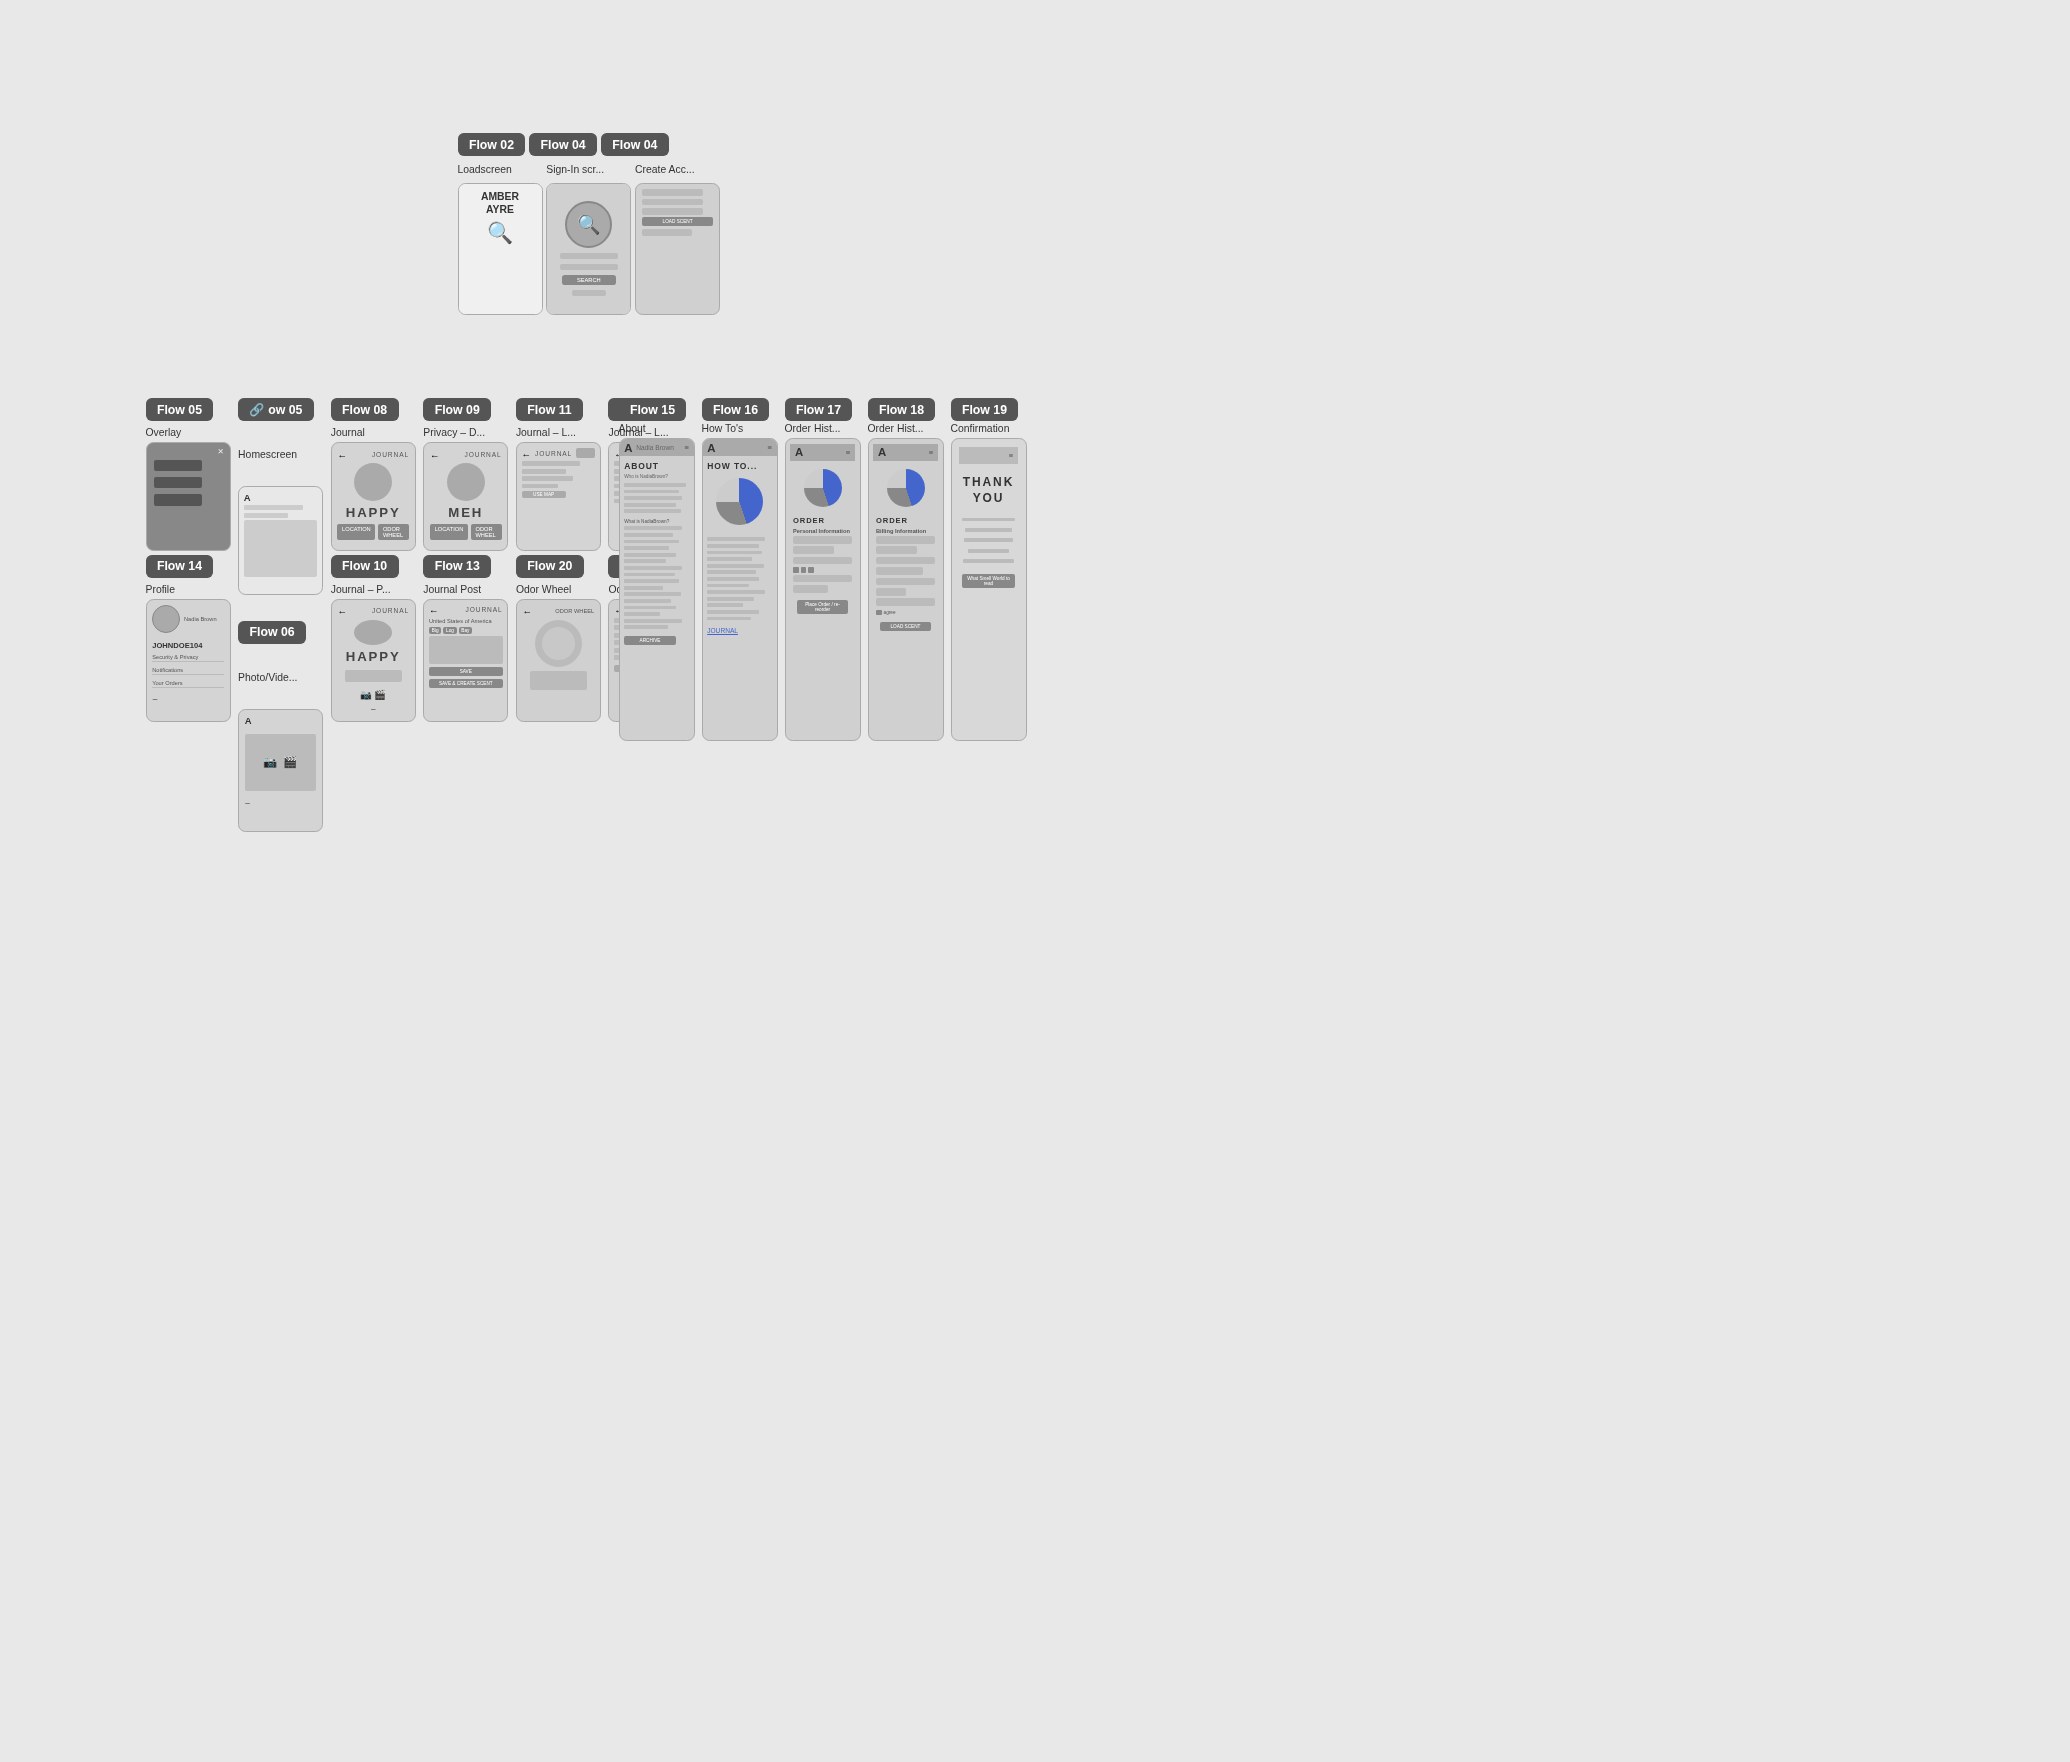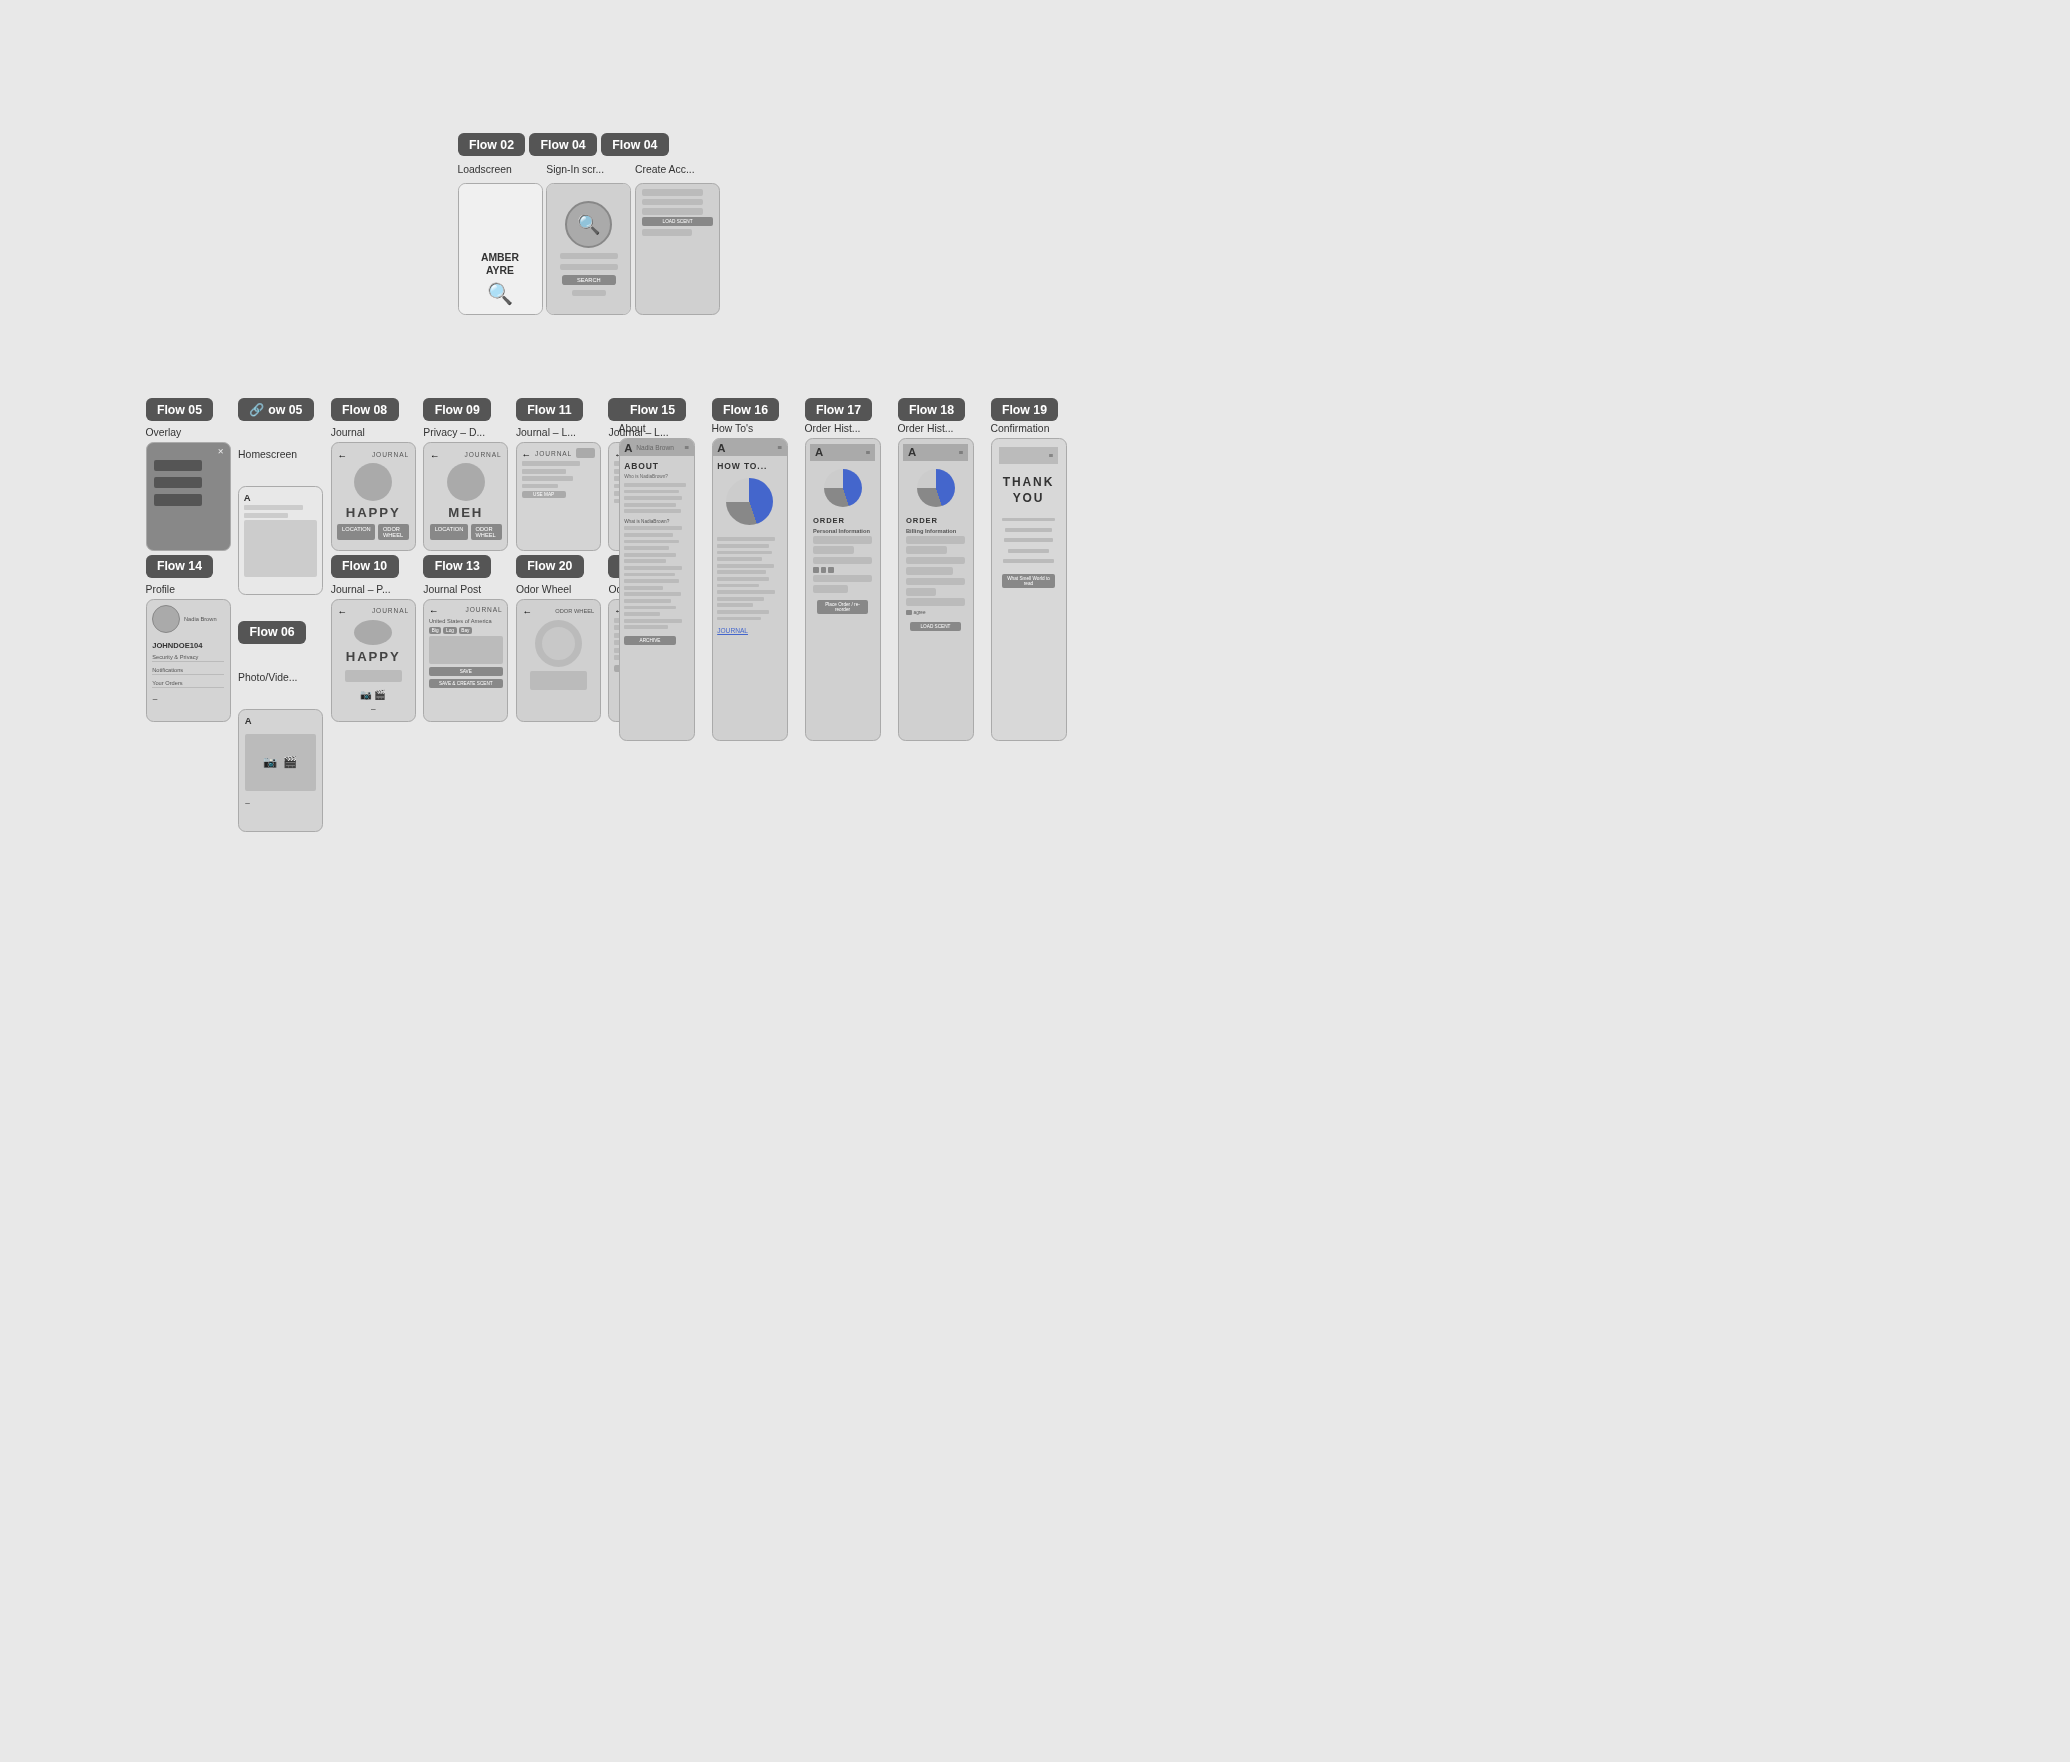--- a/index.html
+++ b/index.html
@@ -216,21 +216,21 @@
       <div style="width:85px;">
         <div class="flow-label">Sign-In scr...</div>
       </div>
       <div style="width:85px;">
         <div class="flow-label">Create Acc...</div>
       </div>
     </div>
     <div style="display:flex; flex-direction:row; gap:3.8px;">
 
       <div class="phone-frame loadscreen" style="width:85px; height:132px;">
-        <div style="display:flex;flex-direction:column;align-items:center;justify-content:flex-end;height:100%;gap:4.7px;background:#f0f0f0;padding:7.6px;">
+        <div style="display:flex;flex-direction:column;align-items:center;justify-content:flex-start;height:100%;gap:4.7px;background:#f0f0f0;padding:7.6px;">
           <div style="font-size:10.4px;font-weight:bold;color:#333;text-align:center;line-height:1.2;">AMBER AYRE</div>
           <div style="font-size:21px;color:#555;">🔍</div>
         </div>
       </div>
 
       <div class="phone-frame" style="width:85px; height:132px; background:#d0d0d0;">
         <div class="signin-screen" style="height:100%;">
           <div class="search-circle">🔍</div>
           <div class="input-mock"></div>
           <div class="input-mock"></div>
@@ -468,21 +468,21 @@
         <div style="height:4.7px;background:#bbb;width:60%;border-radius:0.9px;"></div>
         <div style="height:4.7px;background:#bbb;width:70%;border-radius:0.9px;"></div>
         <div style="height:4.7px;background:#bbb;width:50%;border-radius:0.9px;"></div>
         <div style="height:4.7px;background:#bbb;width:65%;border-radius:0.9px;"></div>
         <div style="height:4.7px;background:#bbb;width:45%;border-radius:0.9px;"></div>
         <div style="background:#aaa;font-size:4.7px;color:#fff;padding:0.9px 2.8px;border-radius:1.9px;width:100%;text-align:center;margin-top:1.9px;">FIND PREVIOUS FILTER</div>
       </div>
     </div>
   </div>
 
-  <div style="position:absolute; top:360px; left:530px; display:flex; flex-direction:row; gap:17px; align-items:flex-start;justify-content:space-between;">
+  <div style="position:absolute; top:360px; left:530px; display:flex; flex-direction:row; gap:7px; align-items:flex-start;justify-content:space-between;">
 
     <div style="display:flex;flex-direction:column;align-items:flex-start;">
       <span class="flow-badge" style="margin-bottom:1.9px;">Flow 15</span>
       <div class="flow-label">About</div>
       <div class="phone-frame" style="width:76px;height:303px;background:#d0d0d0;">
         <div style="background:#aaa;height:17px;width:100%;display:flex;align-items:center;padding:2.8px 4.7px;">
           <span style="font-size:11.4px;font-weight:bold;color:#333;">A</span>
           <span style="margin-left:3.8px;font-size:6.6px;color:#666;">Nadia Brown</span>
           <span style="margin-left:auto;font-size:7.6px;color:#555;">≡</span>
         </div>

